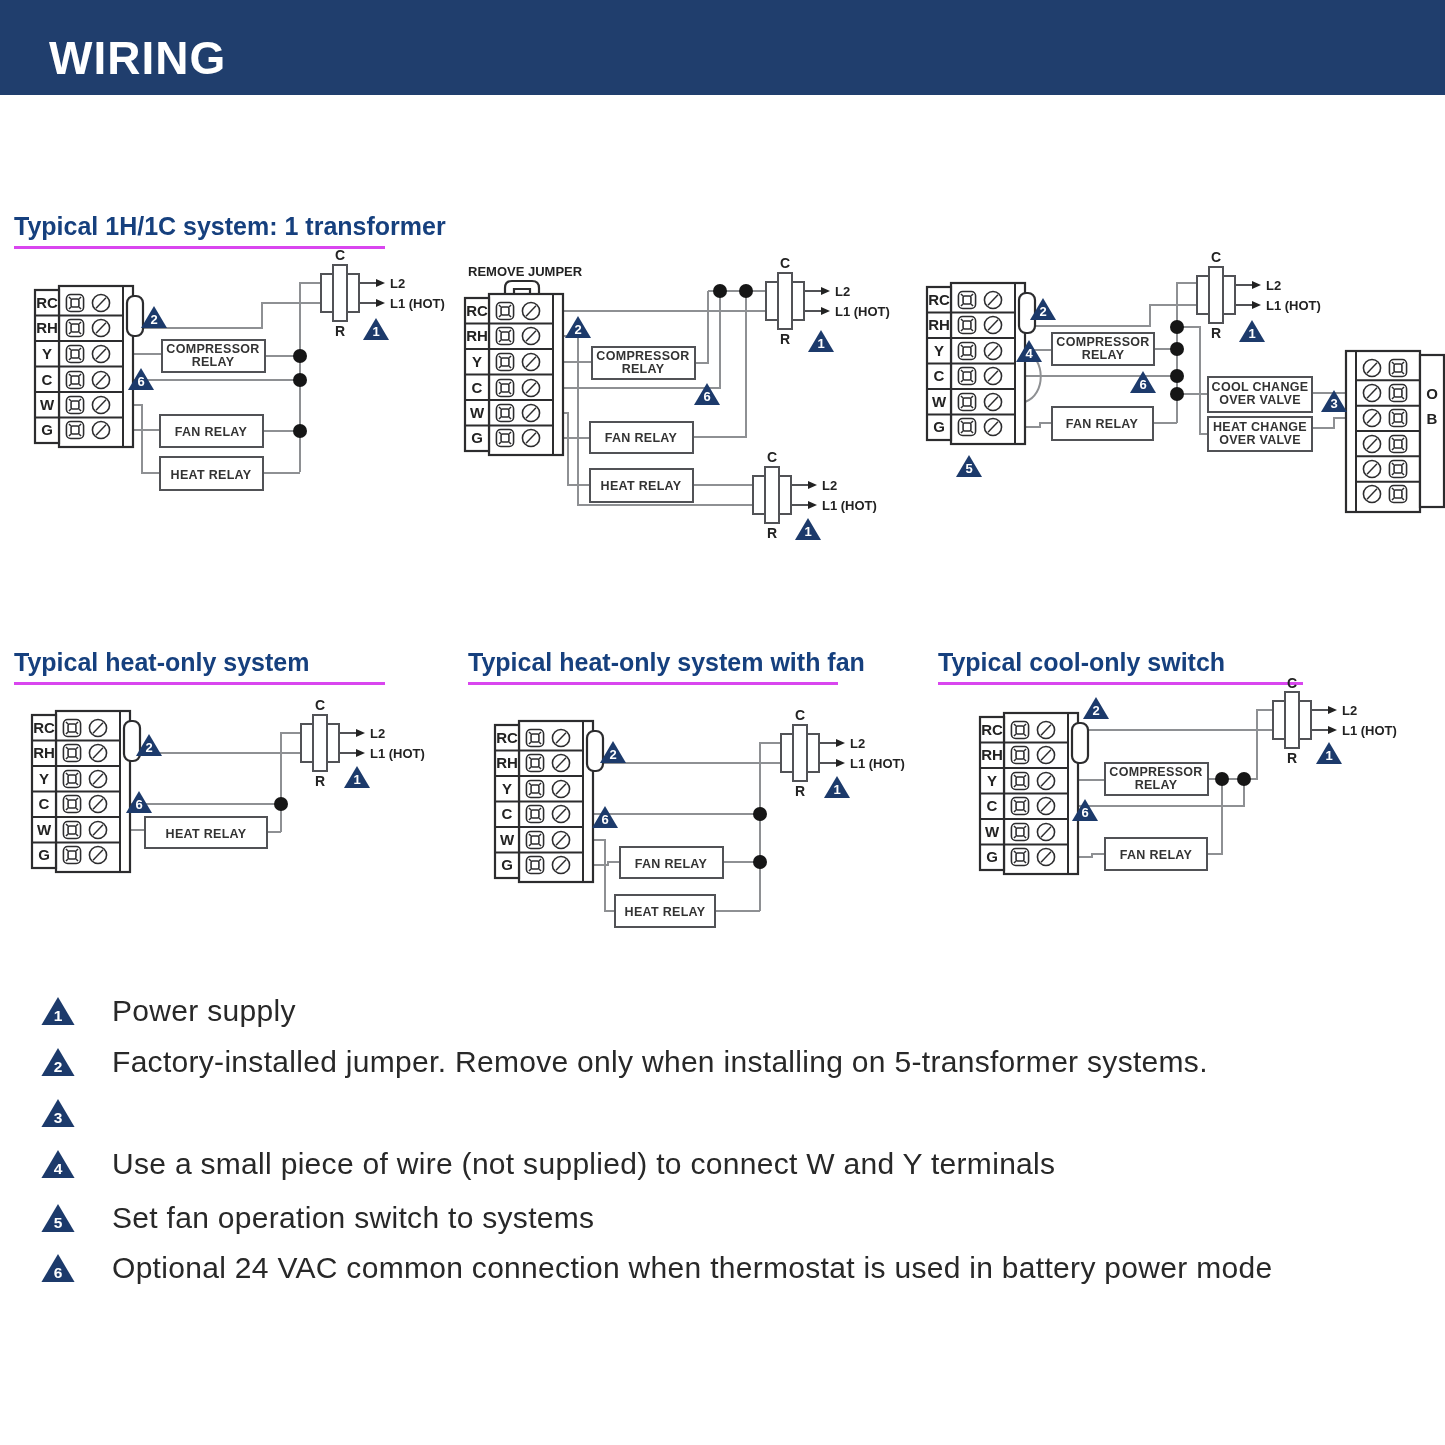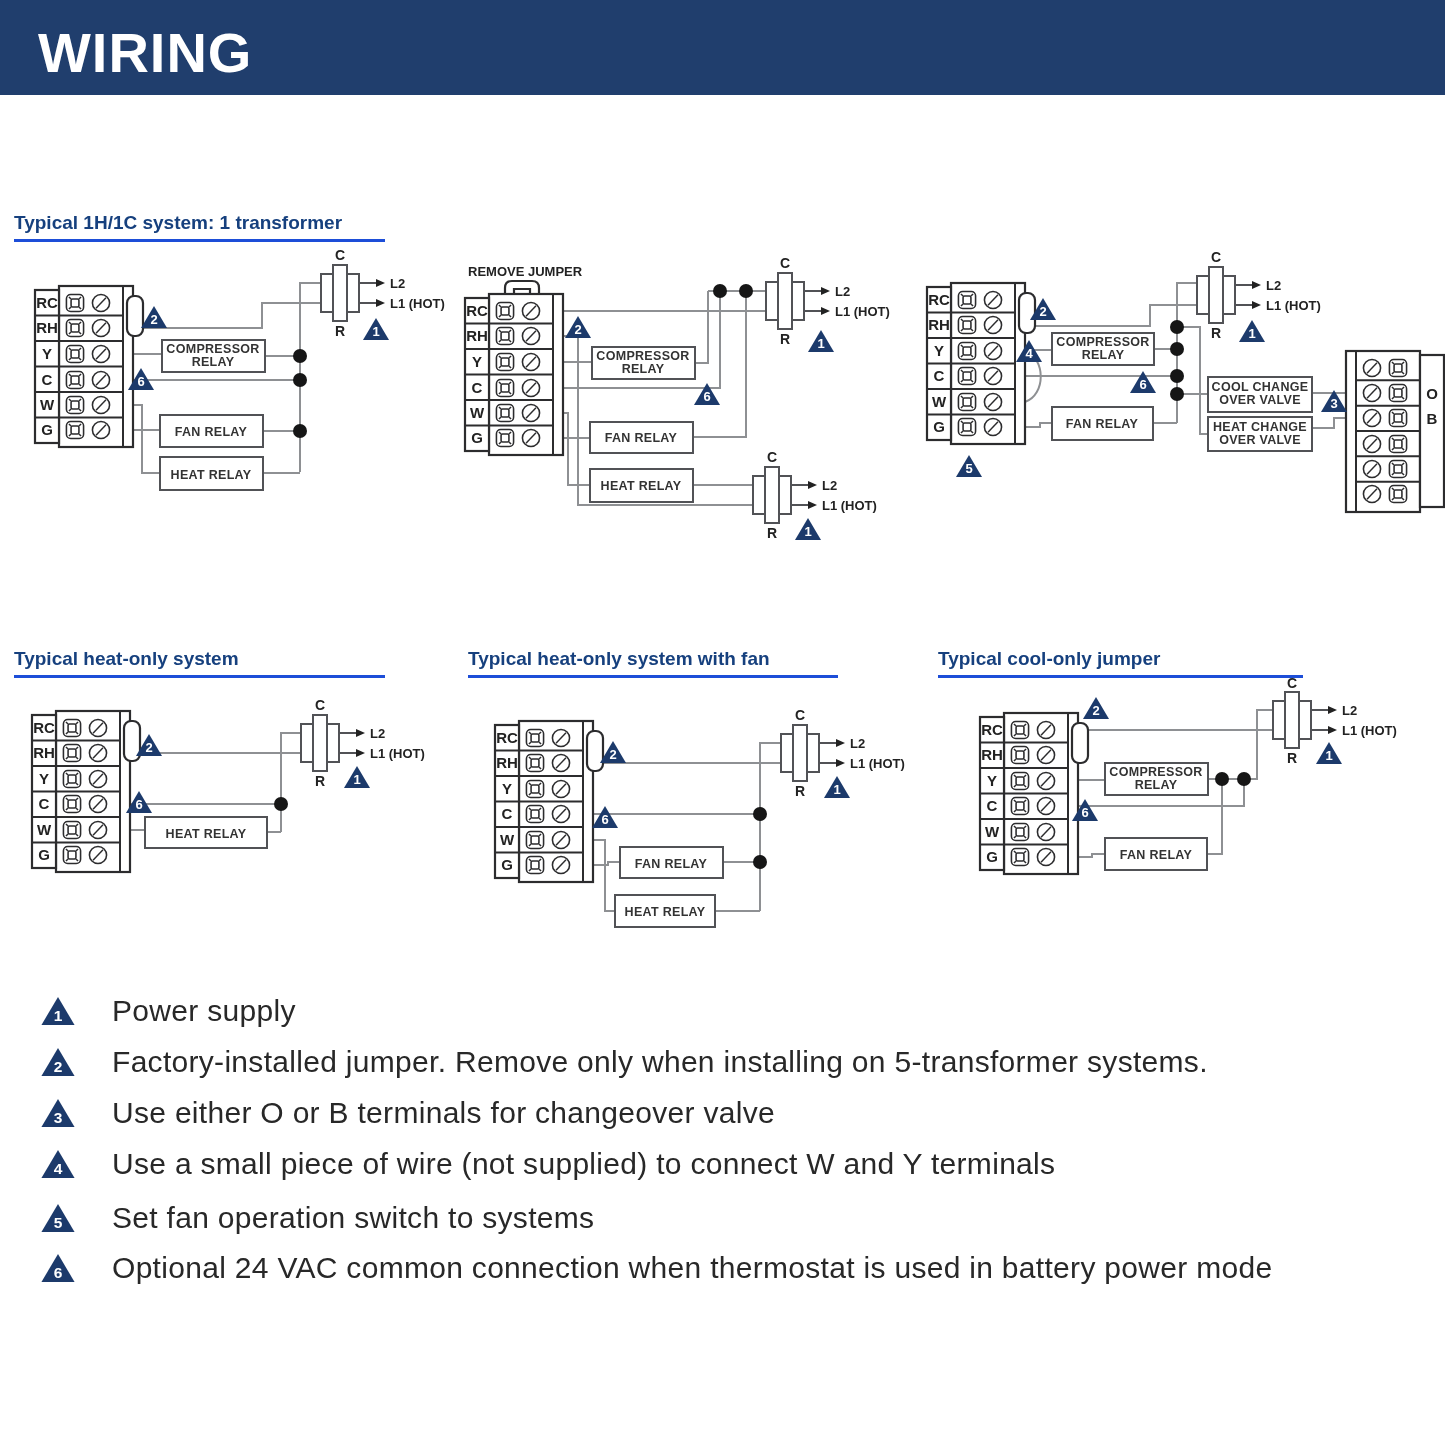--- a/index.html
+++ b/index.html
@@ -1,22 +1,22 @@
 <!DOCTYPE html>
 <html><head>
 <meta charset="utf-8">
 <style>
   html,body{margin:0;padding:0;background:#fff;}
   .page{position:relative;width:1445px;height:1445px;background:#fff;overflow:hidden;
         font-family:"Liberation Sans",sans-serif;}
   .header{position:absolute;left:0;top:0;width:1445px;height:95px;background:#203e6d;}
-  .header h1{margin:0;padding:20px 0 0 38px;color:#fff;font-size:56px;font-weight:bold;
+  .header h1{margin:11px;padding:20px 0 0 38px;color:#fff;font-size:46px;font-weight:bold;
              letter-spacing:1px;font-family:"Liberation Sans",sans-serif;}
-  .dtitle{position:absolute;font-size:19px;font-weight:bold;color:#16407e;
-          border-bottom:3px solid #1d4ed8;padding-bottom:5px;white-space:nowrap;}
+  .dtitle{position:absolute;font-size:25px;font-weight:bold;color:#16407e;
+          border-bottom:3px solid #d946ef;padding-bottom:5px;white-space:nowrap;}
   .dsvg{position:absolute;}
   svg text{font-family:"Liberation Sans",sans-serif;}
   .blk{fill:#fff;stroke:#2c2c2e;stroke-width:2.2;}
   .blkline{stroke:#2c2c2e;stroke-width:2;fill:none;}
   .box{fill:#fff;stroke:#515256;stroke-width:2;}
   .tr{fill:#fff;stroke:#515256;stroke-width:2;}
   .wire{stroke:#8e9093;stroke-width:2;fill:none;}
   .arrline{stroke:#515256;stroke-width:2;}
   .arr{fill:#222;}
   .dot{fill:#161616;}
@@ -53,21 +53,21 @@
       <symbol id="t-scr" viewBox="0 0 28 28">
         <circle class="blk" cx="14" cy="14" r="12"></circle>
         <line class="blkline" x1="7" y1="21.5" x2="21" y2="6.5" stroke-width="2.4"></line>
       </symbol>
     </defs>
   </svg>
 
   <div class="dtitle" style="left:14px;top:212px;width:371px">Typical 1H/1C system: 1 transformer</div>
   <div class="dtitle" style="left:14px;top:648px;width:371px">Typical heat-only system</div>
   <div class="dtitle" style="left:468px;top:648px;width:370px">Typical heat-only system with fan</div>
-  <div class="dtitle" style="left:938px;top:648px;width:365px">Typical cool-only jumper</div>
+  <div class="dtitle" style="left:938px;top:648px;width:365px">Typical cool-only switch</div>
 
   <svg class="dsvg" style="left:0;top:245px" width="458" height="270" viewBox="0 245 458 270">
     <g>
       <path class="wire" d="M143,328 H262 V303 H321"></path>
       <path class="wire" d="M300,472 V283 H321"></path>
       <path class="wire" d="M133,354 H162"></path>
       <path class="wire" d="M265,356 H300"></path>
       <path class="wire" d="M133,380 H300"></path>
       <path class="wire" d="M133,430 H160"></path>
       <path class="wire" d="M263,431 H300"></path>
@@ -653,21 +653,20 @@
         <polygon points="17,1 33,28 1,28"></polygon>
         <text x="17" y="24">2</text>
       </svg>
     <span>Factory-installed jumper. Remove only when installing on 5-transformer systems.</span>
   </div>
   <div class="legend-row" style="top:1097px">
     <svg viewBox="0 0 34 29">
         <polygon points="17,1 33,28 1,28"></polygon>
         <text x="17" y="24">3</text>
       </svg>
-    <span>Use either O or B terminals for changeover valve</span>
   </div>
   <div class="legend-row" style="top:1148px">
     <svg viewBox="0 0 34 29">
         <polygon points="17,1 33,28 1,28"></polygon>
         <text x="17" y="24">4</text>
       </svg>
     <span>Use a small piece of wire (not supplied) to connect W and Y terminals</span>
   </div>
   <div class="legend-row" style="top:1202px">
     <svg viewBox="0 0 34 29">

